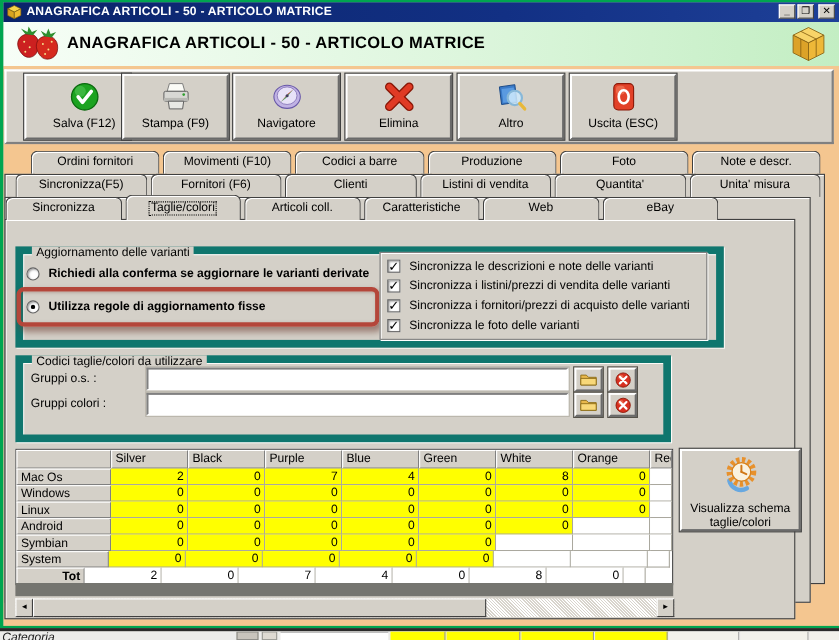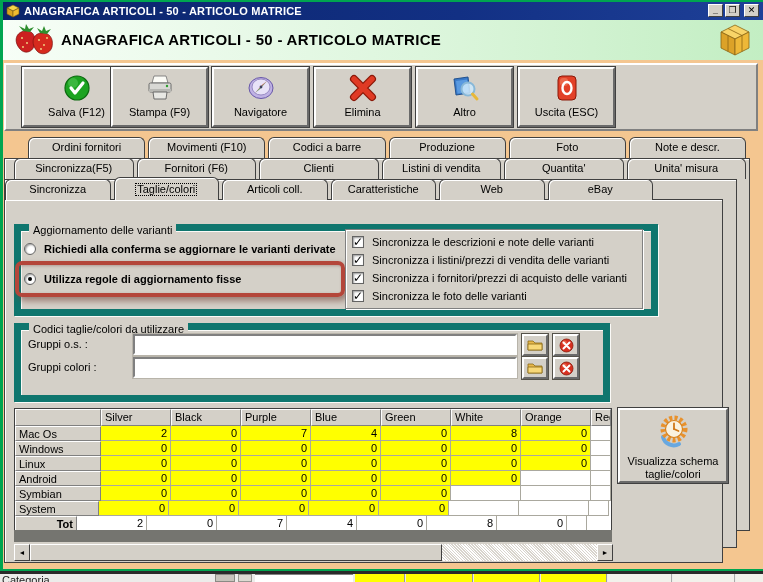--- a/index.html
+++ b/index.html
@@ -88,21 +88,21 @@
   
   .sb{left:14px;top:544px;width:599px;height:17px;background:repeating-linear-gradient(45deg,#ffffff 0 1px,#d8d4cc 1px 2px);z-index:25;}
   .sb-btn{position:absolute;top:0;width:16px;height:17px;background:#d4d0c8;border:1px solid;border-color:#fff #404040 #404040 #fff;font-size:7px;line-height:15px;text-align:center;cursor:pointer;color:#000;}
   .sb-thumb{position:absolute;left:16px;top:0;width:412px;height:17px;background:#d4d0c8;border:1px solid;border-color:#fff #404040 #404040 #fff;cursor:pointer;}
 
   
   .schema-btn{left:618px;top:408px;width:110px;height:75px;background:#d4d0c8;border:2px solid;border-color:#fff #6a6a6a #6a6a6a #fff;outline:1px solid #404040;cursor:pointer;text-align:center;padding-top:5px;z-index:25;}
   .schema-btn .slabel{display:block;margin-top:4px;line-height:13px;padding:0 4px;}
 
   
-  .bstrip{left:0;top:574px;width:763px;height:8px;background:#ececea;overflow:hidden;z-index:5;}
+  .bstrip{left:0;top:574px;width:763px;height:8px;background:#ececea;overflow:hidden;z-index:5;font-style:italic;}
   .bstrip .btxt{position:absolute;left:2px;top:0;height:8px;overflow:hidden;font-size:11px;color:#222;}
   .bseg{position:absolute;top:0;height:8px;}
 </style>
 </head>
 <body>
 
 <div class="win">
 
   <div class="abs bstrip">
     <span class="btxt">Categoria</span>

